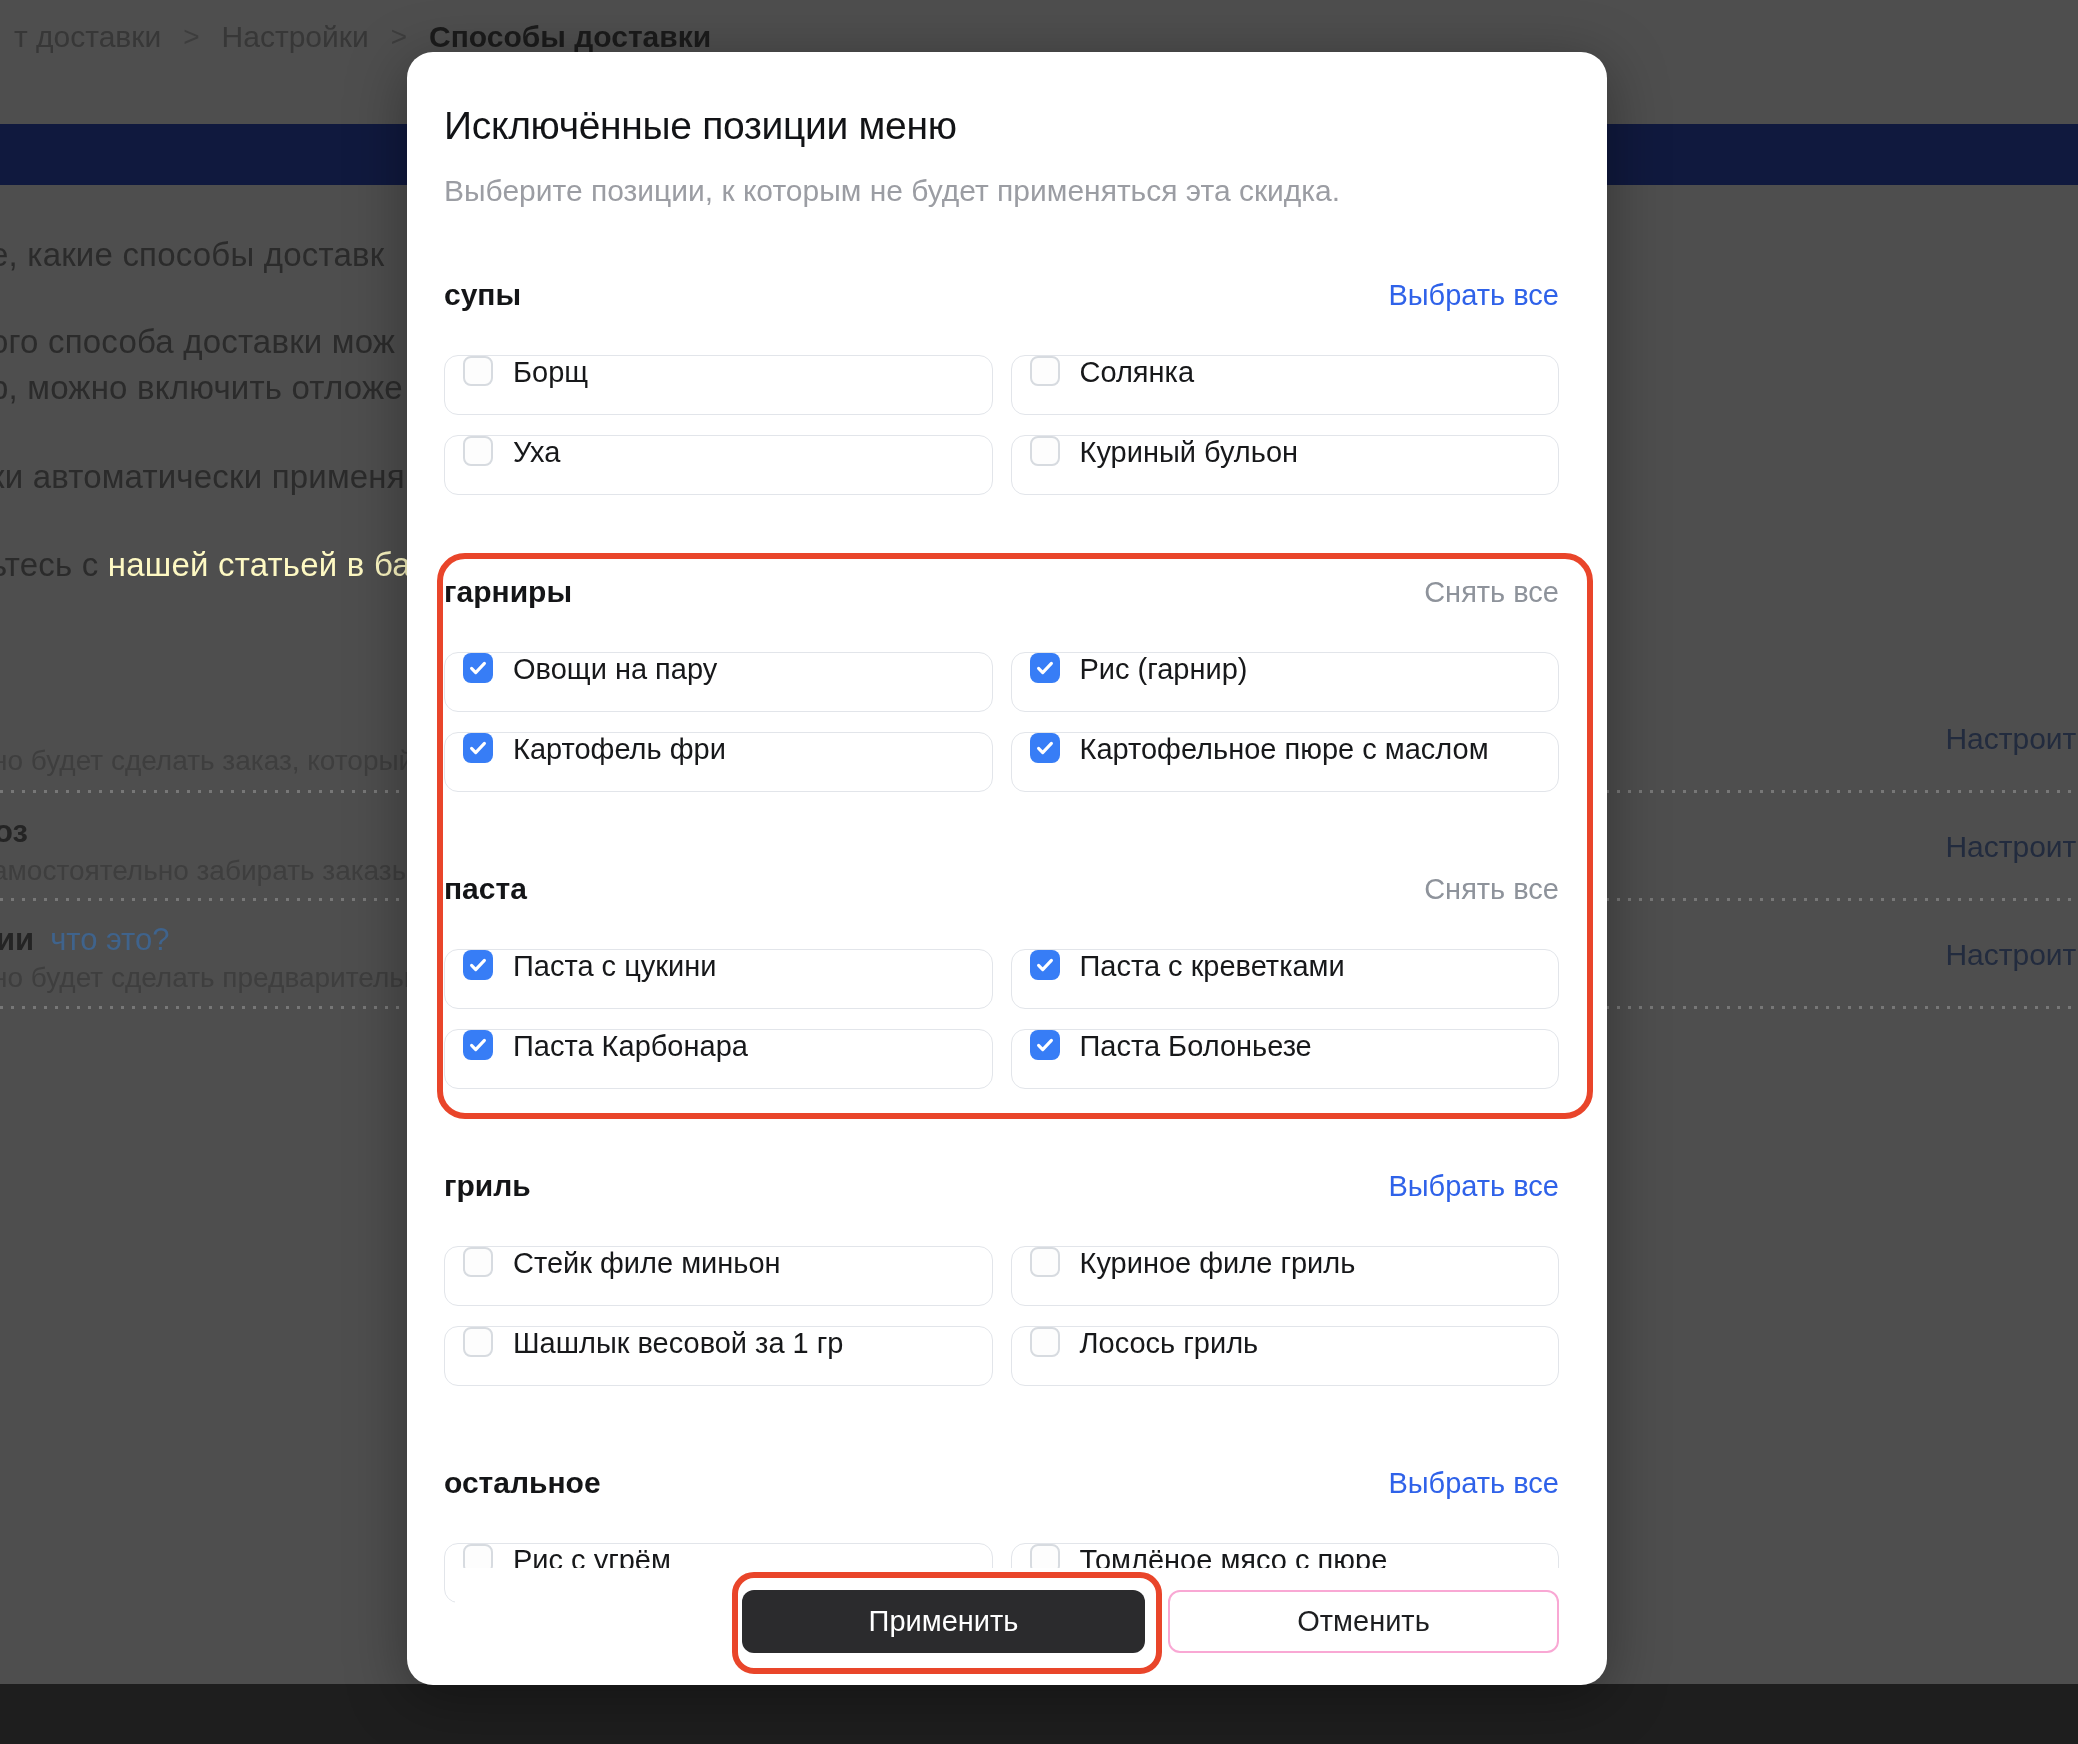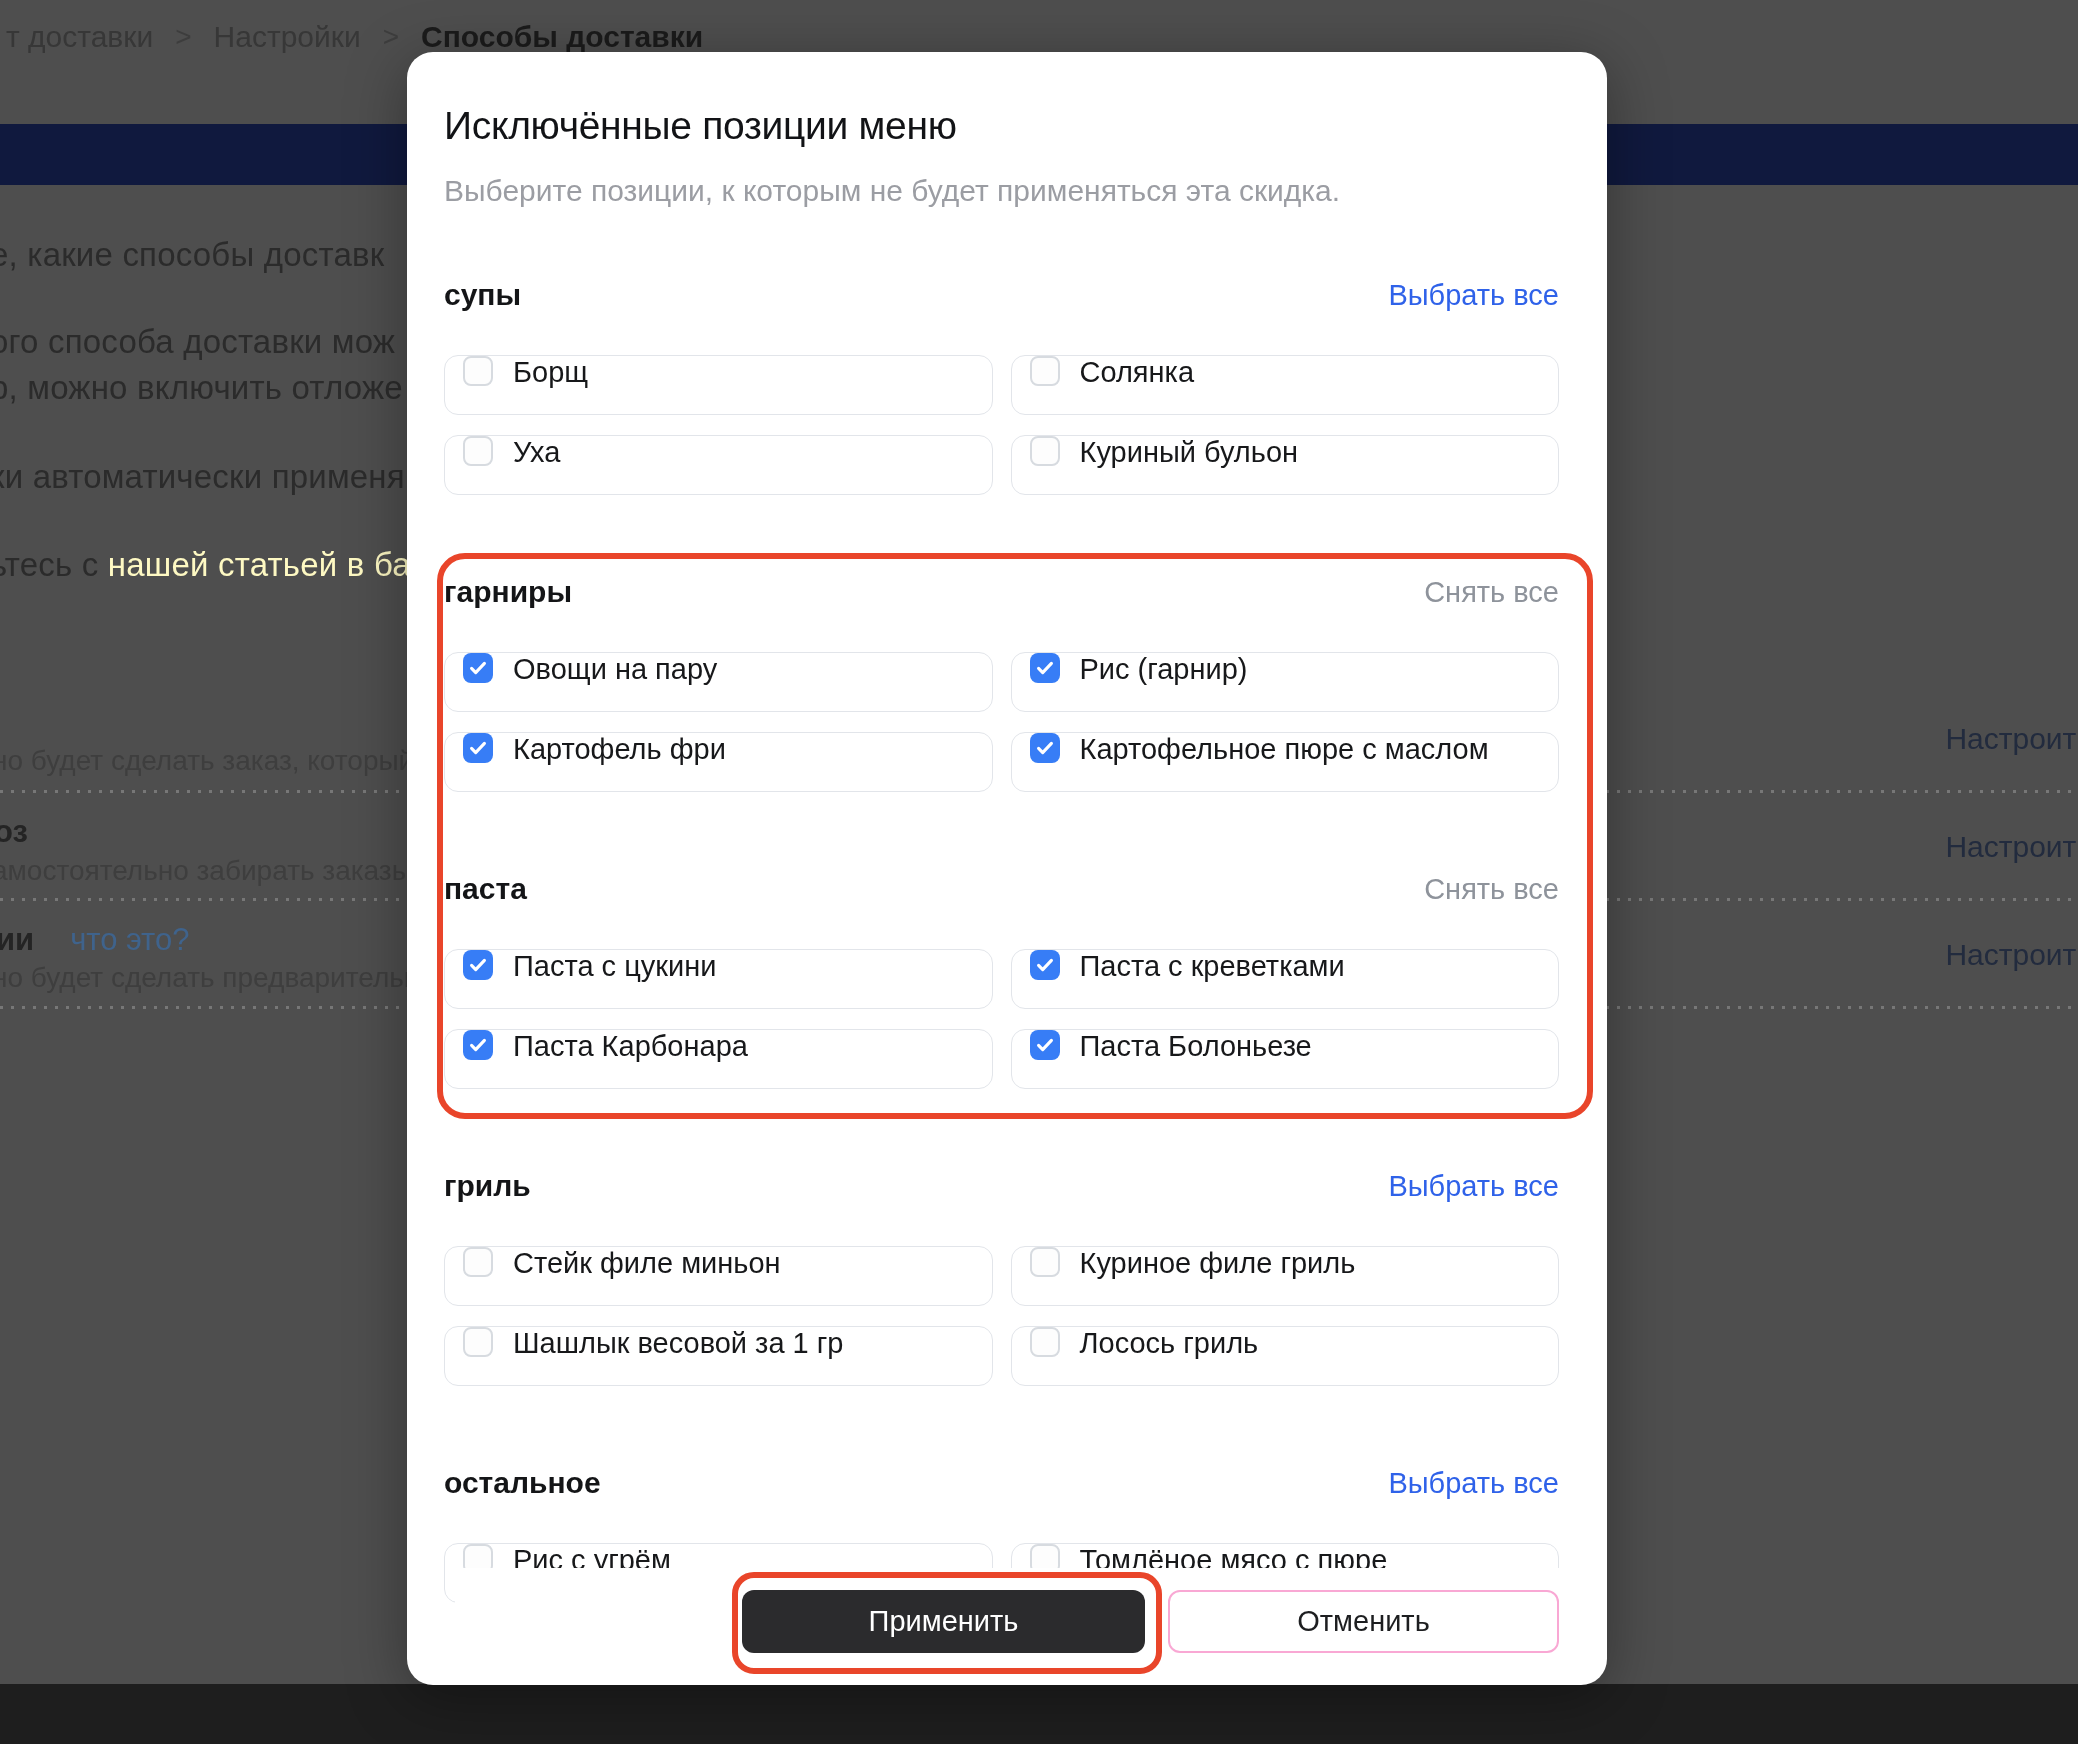--- a/index.html
+++ b/index.html
@@ -6,41 +6,41 @@
   html, body { width: 2078px; height: 1744px; }
   body {
     position: relative; overflow: hidden;
     font-family: "Liberation Sans", sans-serif;
     background: #4e4e4e;
   }
 
   
   .bg-page { position: absolute; inset: 0; z-index: 1; }
   .breadcrumb {
-    position: absolute; top: 20px; left: 6px;
+    position: absolute; top: 20px; left: 14px;
     display: flex; align-items: center; gap: 22px;
     font-size: 30px; color: #373737; white-space: nowrap; text-align: right;
   }
   .breadcrumb .crumb-active { color: #1b1b1b; font-weight: bold; }
   .breadcrumb .chev { color: #3d3d3d; font-size: 28px; }
   .navy-bar { position: absolute; top: 124px; left: 0; width: 100%; height: 61px; background: #10193e; }
   .bg-par {
     position: absolute; left: -10px; white-space: nowrap;
     font-size: 33px; color: #2b2b2b; letter-spacing: 0.2px;
   }
   .bg-par .bg-link { color: #fef9c3; }
   .bg-desc {
     position: absolute; left: -8px; white-space: nowrap;
     font-size: 28px; color: #3e3e3e;
   }
   .bg-heading {
     position: absolute; white-space: nowrap;
     font-size: 31px; color: #242424; font-weight: bold;
   }
-  .bg-heading .what-link { color: #3f638c; font-weight: normal; margin-left: 36px; }
+  .bg-heading .what-link { color: #3f638c; font-weight: normal; margin-left: 16px; }
   .dotline {
     position: absolute; left: 0; width: 100%; height: 3px;
     background-image: repeating-linear-gradient(to right, #777 0 3px, transparent 3px 11px);
   }
   .configure-link {
     position: absolute; right: -14px; white-space: nowrap;
     font-size: 30px; color: #222b3e;
   }
   .bottom-band { position: absolute; left: 0; bottom: 0; width: 100%; height: 60px; background: #1e1e1e; }
 

